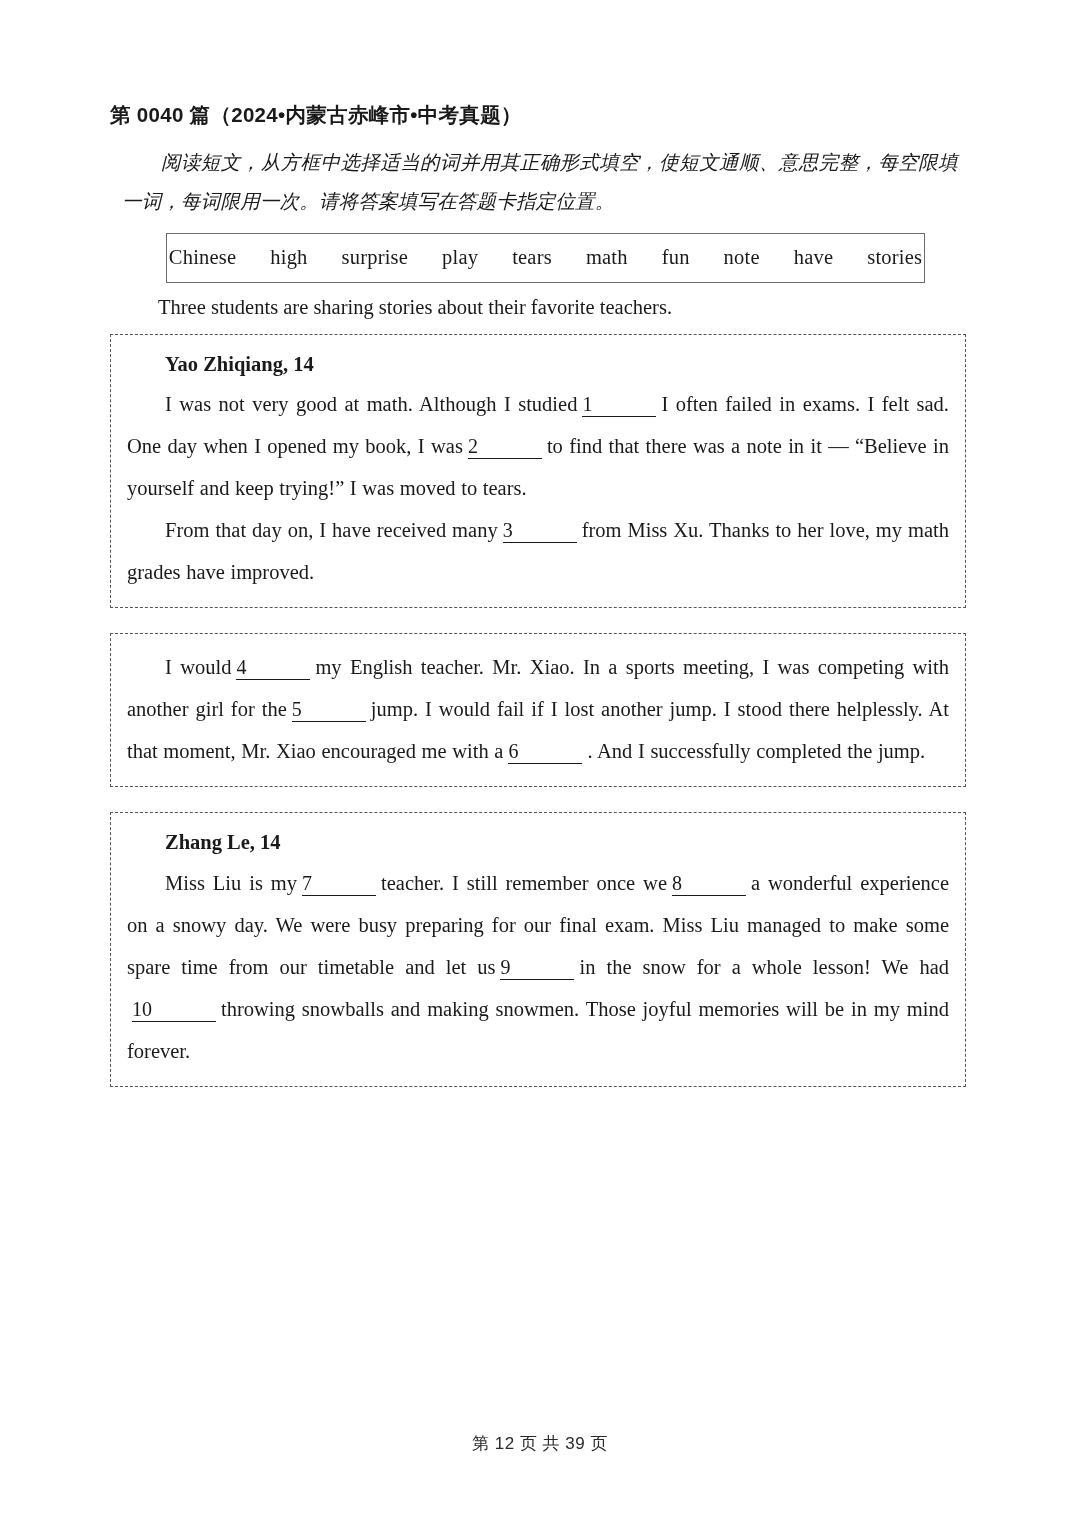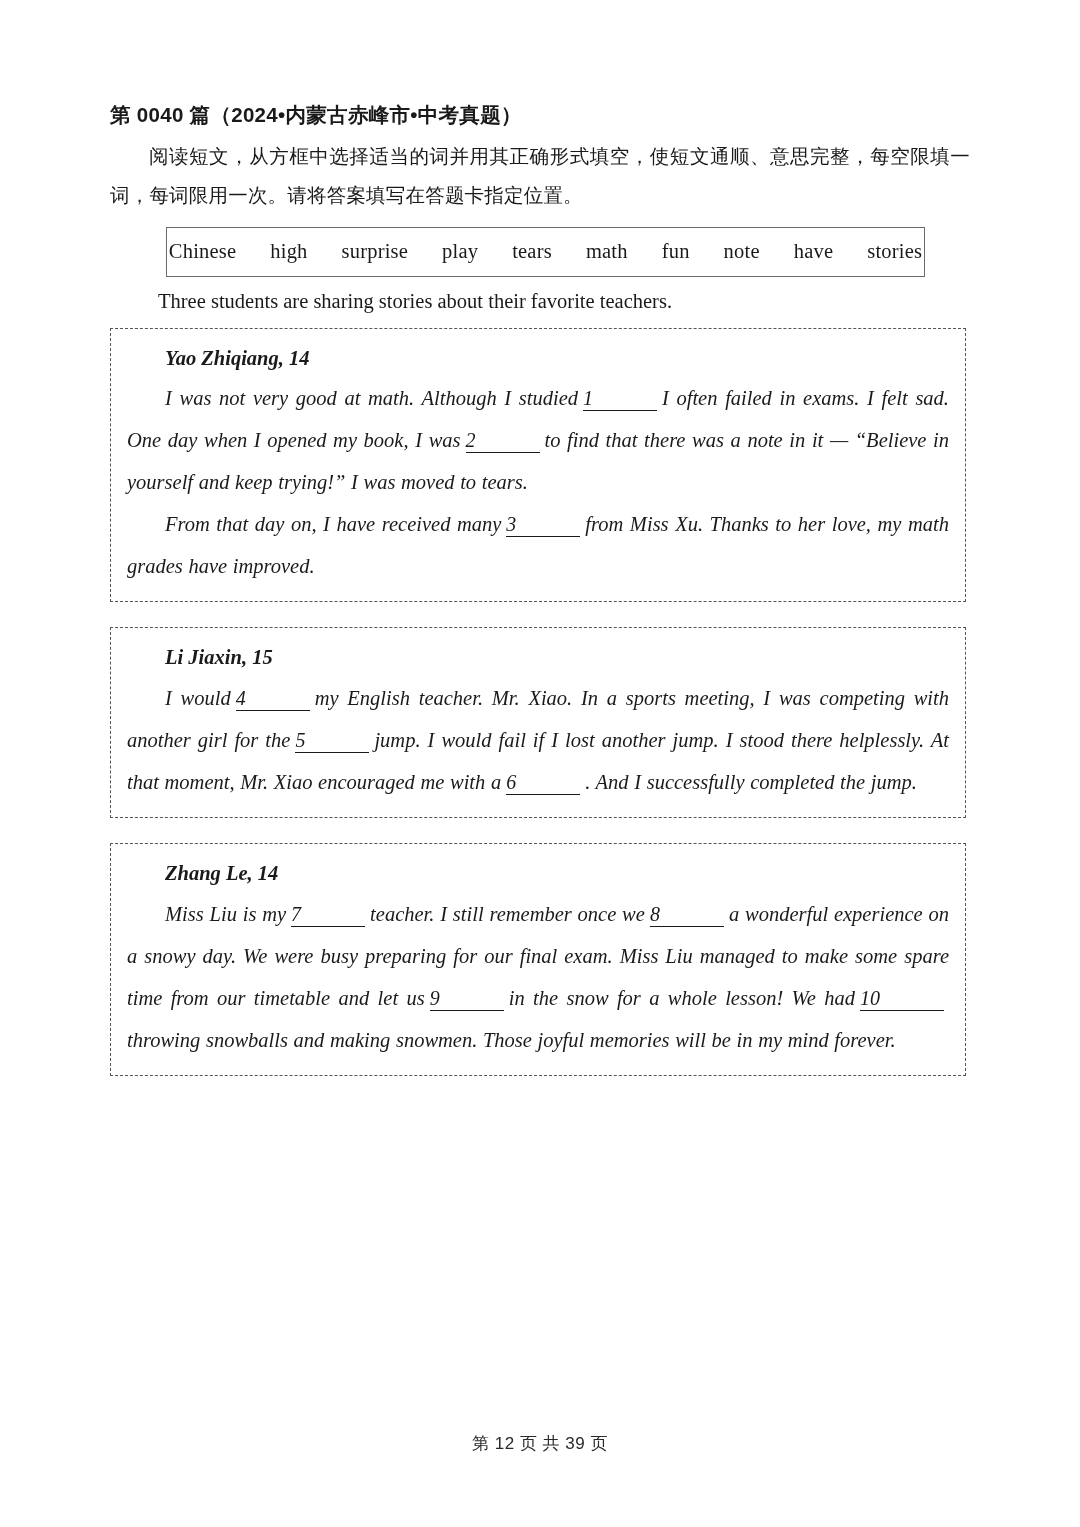--- a/index.html
+++ b/index.html
@@ -43,22 +43,23 @@
   }
 
   
   .instruction {
     font-family: "Liberation Sans", "DejaVu Sans", sans-serif;
     font-size: 19.5px;
     line-height: 2.0;
     text-align: justify;
     text-align-last: left;
     text-indent: 39px;
-    margin: 0;
+    margin: 12px;
     letter-spacing: 0.2px;
+    font-style: italic;
   }
 
   
   .wordbank-wrap {
     margin-top: 12px;
     padding-left: 56px;
     padding-right: 45px;
   }
   .wordbank {
     border: 1.6px solid #6b6b6b;
@@ -88,21 +89,20 @@
     padding-left: 48px;
   }
 
   
   .passage {
     border: 1.5px dashed #555555;
     box-sizing: border-box;
     padding: 12px 16px 14px 16px;
     margin-bottom: 25px;
     width: 856px;
-    font-style: italic;
   }
   .passage-name {
     font-family: "Liberation Serif", "DejaVu Serif", serif;
     font-weight: 700;
     font-size: 20.5px;
     margin: 2px 0 4px 0;
     padding-left: 38px;
     line-height: 1.5;
   }
   .para {
@@ -172,21 +172,20 @@
 
     <p class="lead-in">Three students are sharing stories about their favorite teachers.</p>
 
     <div class="passage">
       <div class="passage-name">Yao Zhiqiang, 14</div>
       <p class="para"><span>I was not very good at math. Although I studied</span><span class="blank">1</span><span>I often failed in exams. I felt sad. One day when I opened my book, I was</span><span class="blank">2</span><span>to find that there was a note in it — “Believe in yourself and keep trying!” I was moved to tears.</span></p>
       <p class="para"><span>From that day on, I have received many</span><span class="blank">3</span><span>from Miss Xu. Thanks to her love, my math grades have improved.</span></p>
     </div>
 
     <div class="passage">
-      <div class="passage-name">Li Jiaxin, 15</div>
       <p class="para"><span>I would</span><span class="blank">4</span><span>my English teacher. Mr. Xiao. In a sports meeting, I was competing with another girl for the</span><span class="blank">5</span><span>jump. I would fail if I lost another jump. I stood there helplessly. At that moment, Mr. Xiao encouraged me with a</span><span class="blank">6</span><span>. And I successfully completed the jump.</span></p>
     </div>
 
     <div class="passage">
       <div class="passage-name">Zhang Le, 14</div>
       <p class="para"><span>Miss Liu is my</span><span class="blank">7</span><span>teacher. I still remember once we</span><span class="blank">8</span><span>a wonderful experience on a snowy day. We were busy preparing for our final exam. Miss Liu managed to make some spare time from our timetable and let us</span><span class="blank">9</span><span>in the snow for a whole lesson! We had</span><span class="blank wide">10</span><span>throwing snowballs and making snowmen. Those joyful memories will be in my mind forever.</span></p>
     </div>
 
   </div>
 

